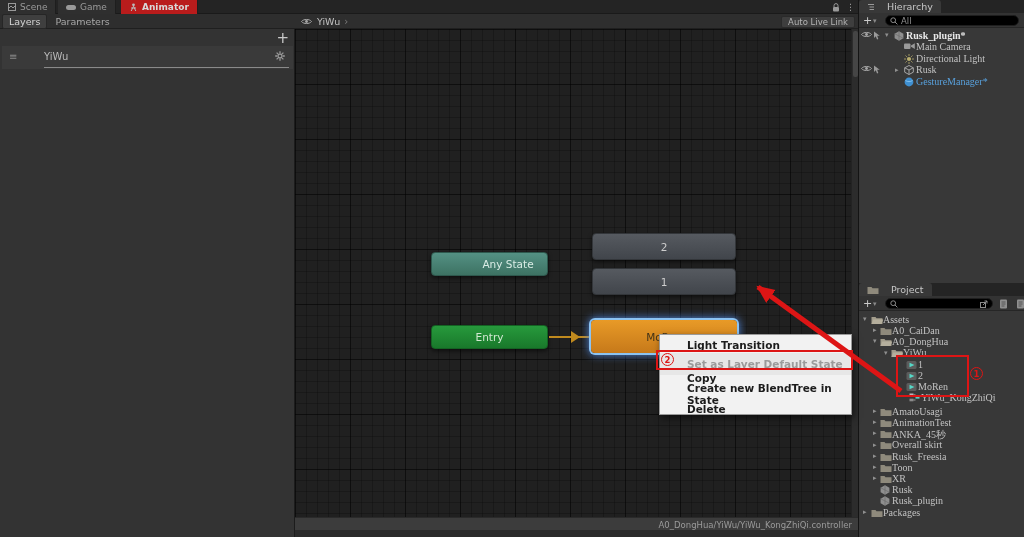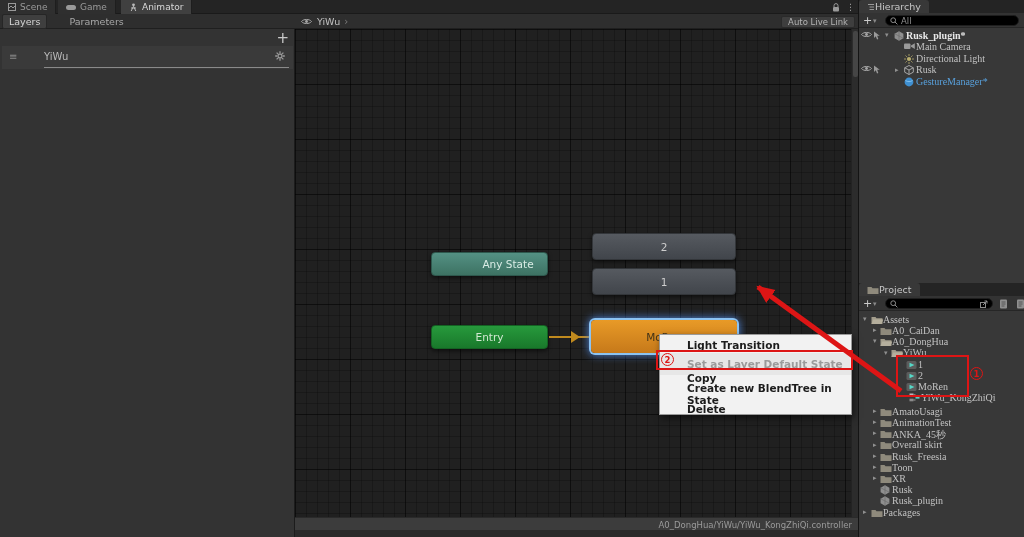--- a/index.html
+++ b/index.html
@@ -5,21 +5,21 @@
   * { margin:0; padding:0; box-sizing:border-box; }
   html,body { width:1024px; height:537px; overflow:hidden; background:#282828;
     font-family:"DejaVu Sans","Liberation Sans",sans-serif; }
   #app { position:relative; width:1024px; height:537px; background:#282828; }
   .abs { position:absolute; }
 
   
   .tabstrip { left:0; top:0; width:858px; height:14px; background:#242424; border-bottom:1px solid #1a1a1a; }
   .wtab { position:absolute; top:0; height:14px; display:flex; align-items:center; gap:4px;
     padding:0 8px; font-size:9px; color:#9a9a9a; background:#2f2f2f; border-right:1px solid #1e1e1e; }
-  .wtab.active { background:#404040; color:#d8d8d8; }
+  .wtab.active { background:#b91c1c; color:#d8d8d8;font-weight:bold; }
   .strip-icons { position:absolute; right:3px; top:0; height:14px; display:flex; align-items:center; gap:6px; color:#999; }
 
   
   .subbar { top:14px; height:15px; background:#2e2e2e; border-bottom:1px solid #1f1f1f; display:flex; align-items:center; }
   .ptab { font-size:9.5px; color:#a8a8a8; padding:1px 6px; margin-left:2px; }
   .ptab.sel { background:#3f3f3f; color:#d5d5d5; border:1px solid #262626; border-radius:2px; }
   .crumb { font-size:9.5px; color:#c2c2c2; margin-left:5px; }
   .chev { color:#7c7c7c; font-size:10px; margin-left:4px; }
   .alink { position:absolute; right:3px; top:1.5px; height:12px; padding:0 6px; background:#3e3e3e;
     border:1px solid #2a2a2a; border-radius:2px; color:#b3b3b3; font-size:8.5px; display:flex; align-items:center; }
@@ -62,21 +62,21 @@
   .cmenu { left:659px; top:334px; width:193px; height:81px; background:#f2f2f2; border:1px solid #9a9a9a;
     box-shadow:2px 3px 7px rgba(0,0,0,.55); z-index:5; }
   .mitem { position:absolute; left:0; width:100%; padding-left:27px; font-size:10.5px; font-weight:600;
     color:#1c1c1c; display:flex; align-items:center; }
   .mitem.disabled { color:#9b9b9b; background:#e7e7e7; }
 
   
   .rpanel { left:858px; width:166px; background:#383838; border-left:1px solid #141414; }
   .rtabbar { position:absolute; left:0; top:0; width:100%; height:13px; background:#242424; }
   .rtab { position:absolute; left:0; top:0; height:13px; background:#383838; display:flex; align-items:center;
-    gap:0; padding:0 8px; font-size:9.5px; color:#c6c6c6; border-radius:3px 3px 0 0; }
+    gap:12px; padding:0 8px; font-size:9.5px; color:#c6c6c6; border-radius:3px 3px 0 0; }
   .rtoolbar { position:absolute; left:0; top:13px; width:100%; height:15px; background:#333333;
     border-bottom:1px solid #262626; }
   .plusbtn { position:absolute; left:4px; top:1px; color:#cccccc; font-size:11px; }
   .plusdrop { position:absolute; left:14px; top:4px; color:#8a8a8a; font-size:7px; }
   .searchbox { position:absolute; top:2px; height:11px; background:#000000; border:1px solid #1e1e1e;
     border-radius:6px; display:flex; align-items:center; padding:0 4px; gap:3px; font-size:8.5px; color:#8f8f8f; }
 
   .tree-row { position:absolute; left:0; height:11px; width:100%; display:flex; }
   .tr-arrow { position:absolute; color:#909090; font-size:7px; top:1px; }
   .tr-icon { position:absolute; top:0.5px; display:inline-flex; }
@@ -126,21 +126,21 @@
       <span class="icon">
           <svg width="8" height="9">
             <path d="M2 4 V2.6 a2 2 0 0 1 4 0 V4" fill="none" stroke="#999"></path>
             <rect x="1" y="4" width="6" height="4.5" rx="1" fill="#999"></rect>
           </svg>
         </span>
       <span style="font-size:9px;">⋮</span>
     </div>
   </div>
 
-  <div class="abs subbar" style="left:0;width:295px;gap:14px;">
+  <div class="abs subbar" style="left:0;width:295px;">
     <span class="ptab sel">Layers</span>
     <span class="ptab">Parameters</span>
   </div>
   <div class="abs subbar" style="left:295px;width:563px;">
     <span class="icon" style="margin-left:6px;">
         <svg width="11" height="7">
           <path d="M0.5 3.5 C2.5 0.8 8.5 0.8 10.5 3.5 C8.5 6.2 2.5 6.2 0.5 3.5 Z" fill="none" stroke="#a8a8a8"></path>
           <circle cx="5.5" cy="3.5" r="1.4" fill="#a8a8a8"></circle>
         </svg>
       </span>

